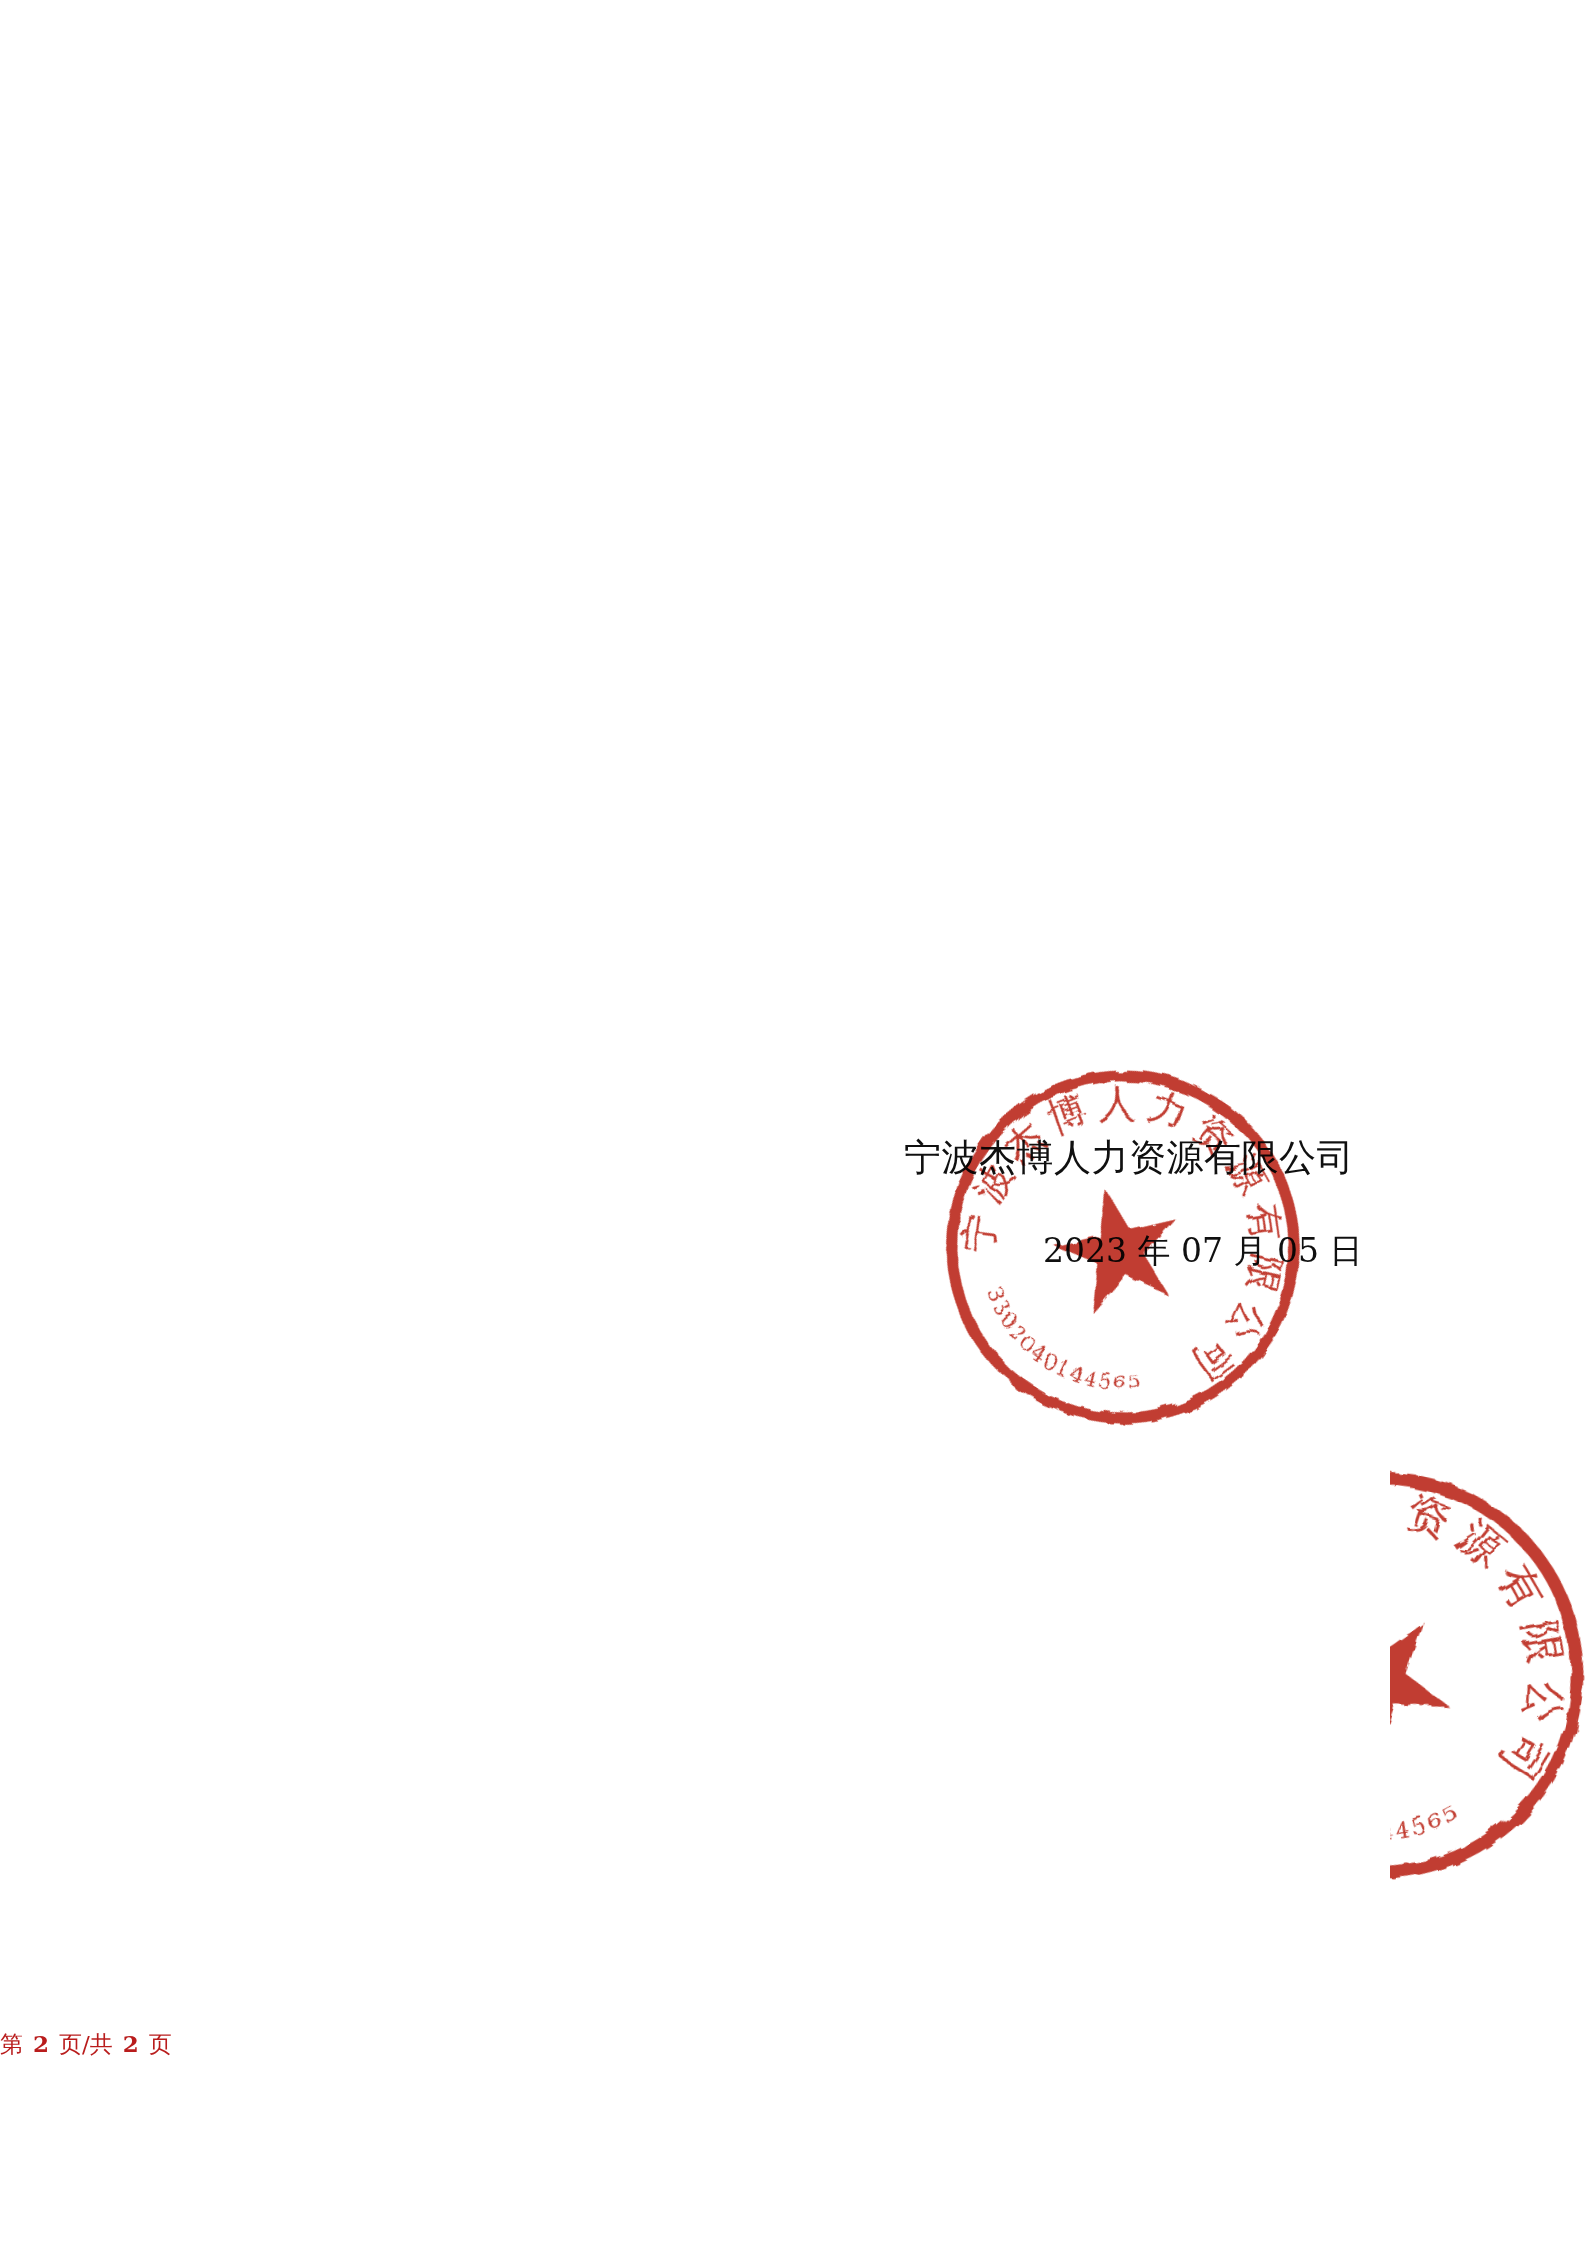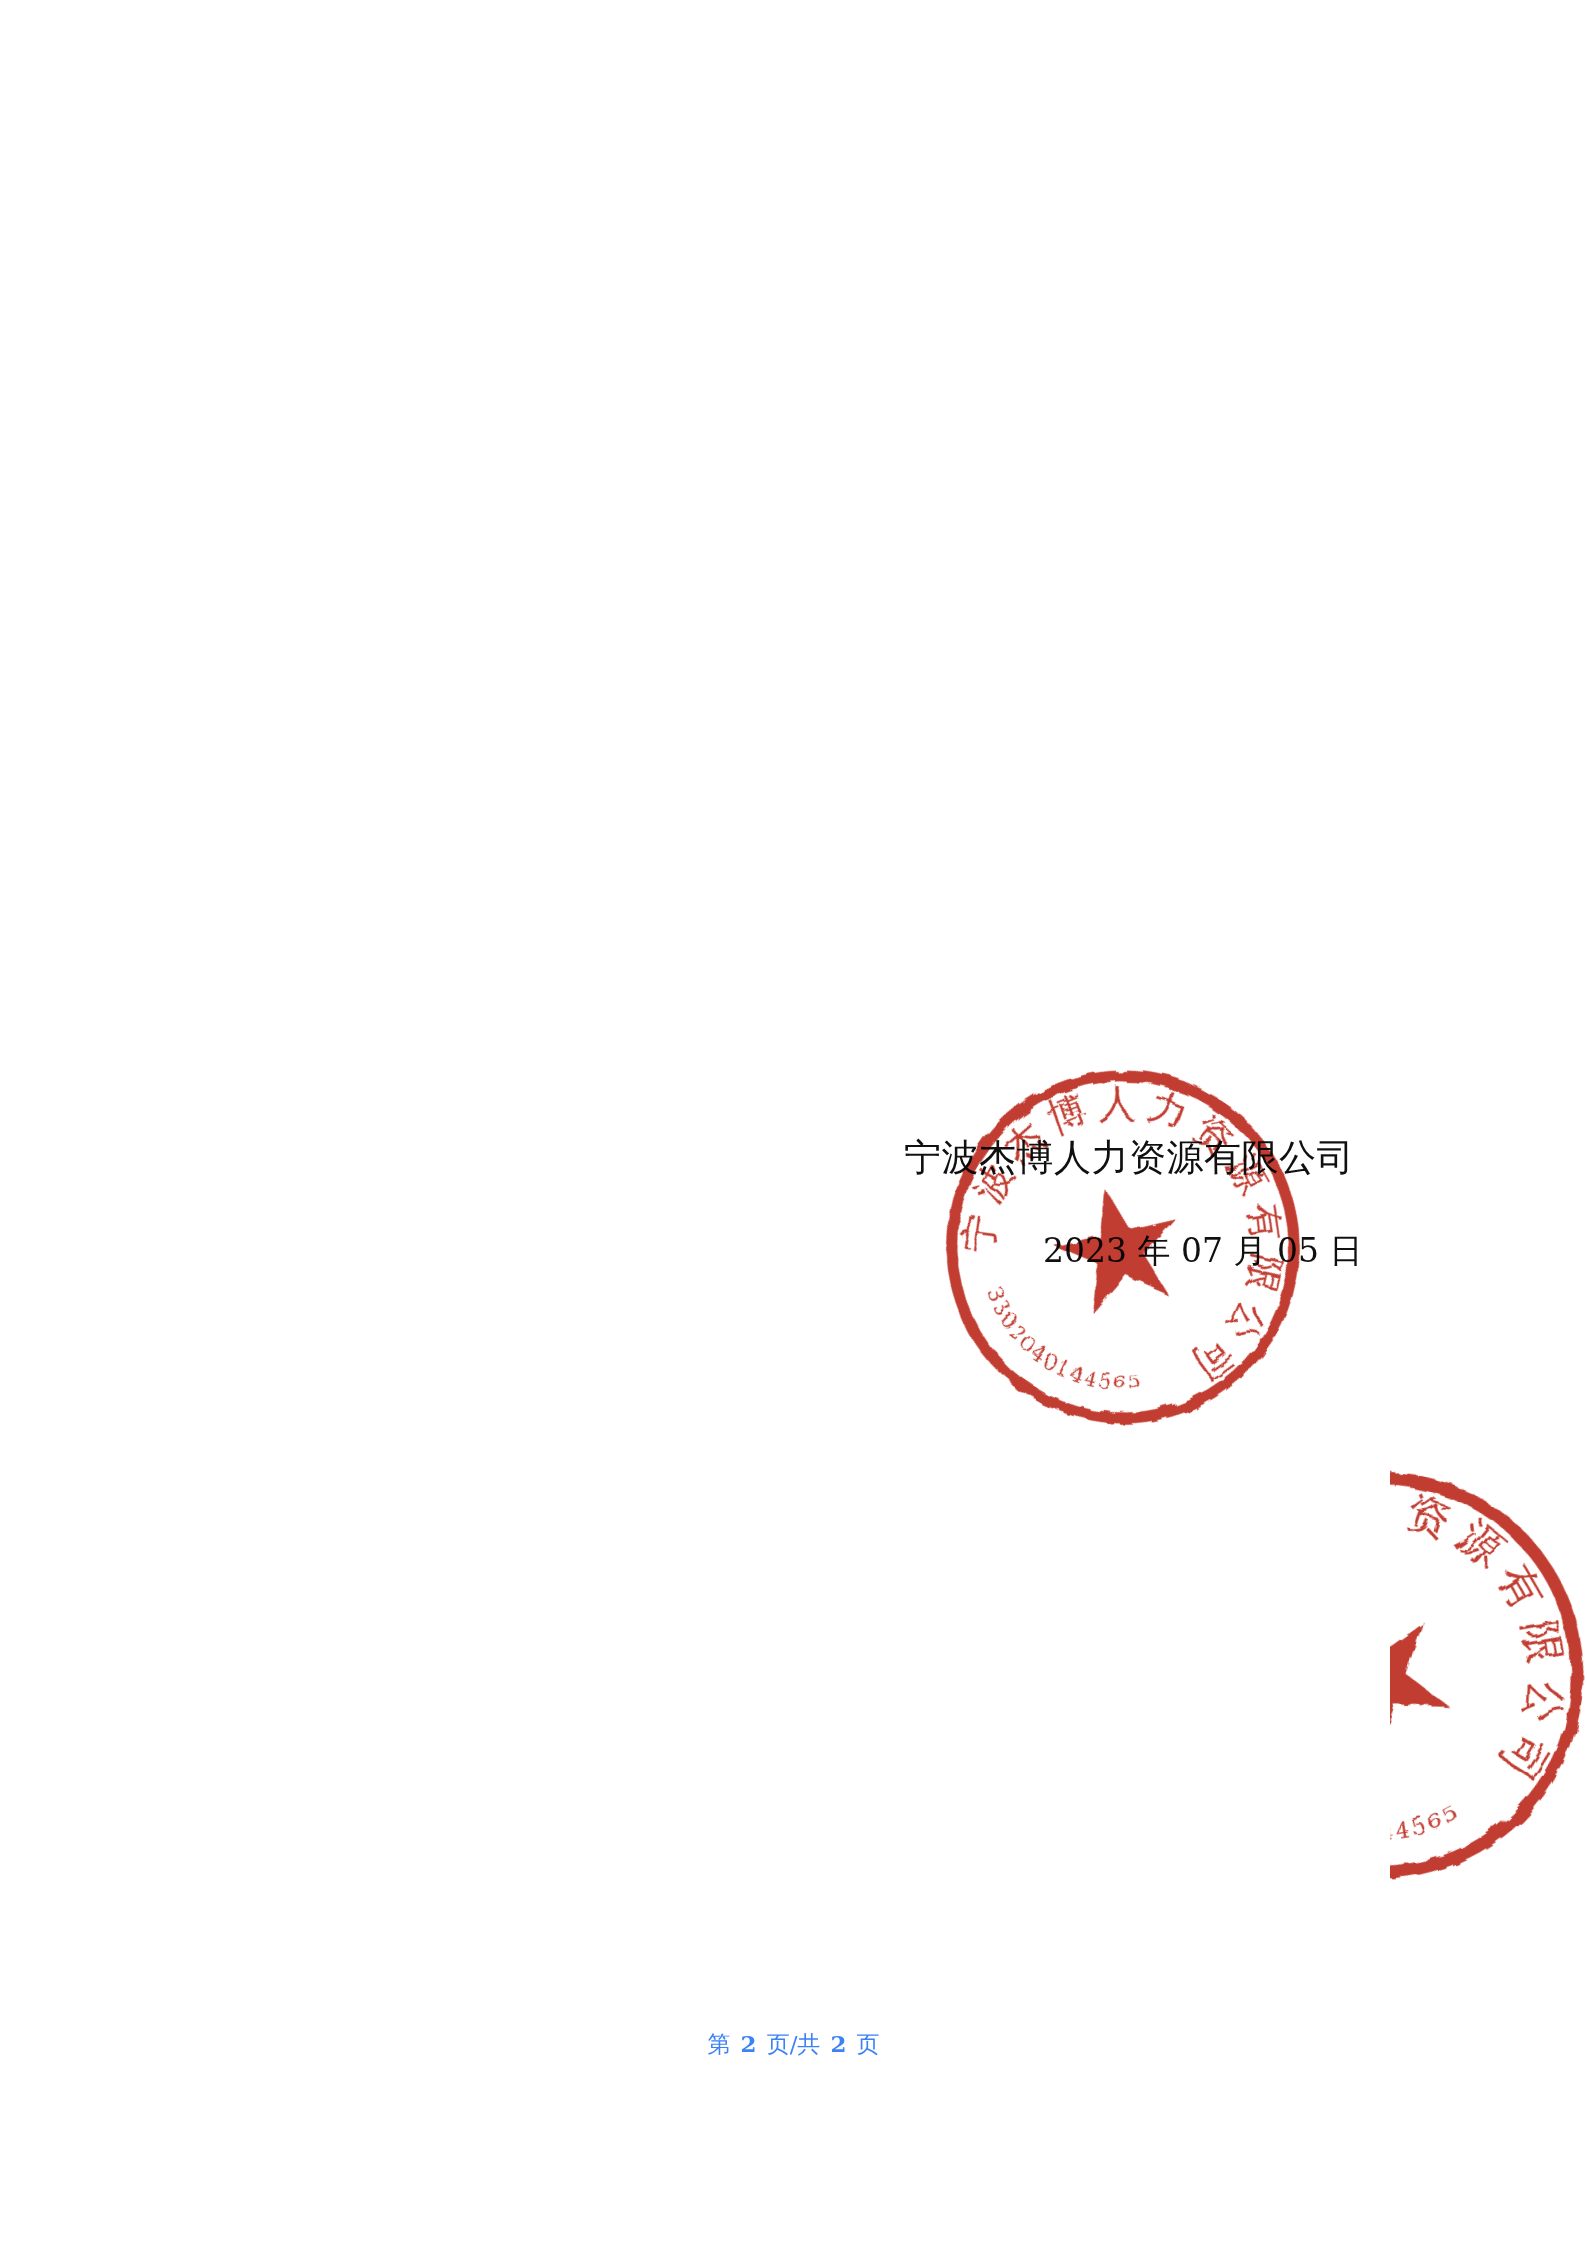--- a/index.html
+++ b/index.html
@@ -69,23 +69,22 @@
     font-size:21px;
     letter-spacing:2px;
     font-family:"DejaVu Serif","Liberation Serif",serif;
   }
 
   
   .footer{
     position:absolute;
     left:0; top:2029px;
     width:100%;
-    text-align:center;
     font-size:23px;
-    color:#3b82f6;
+    color:#b91c1c;
   }
   .footer .pagenum{font-weight:bold;margin:0 10px;}
 </style>
 </head>
 <body>
 
 <div class="page">
 
   <table class="roster">
     <colgroup>

